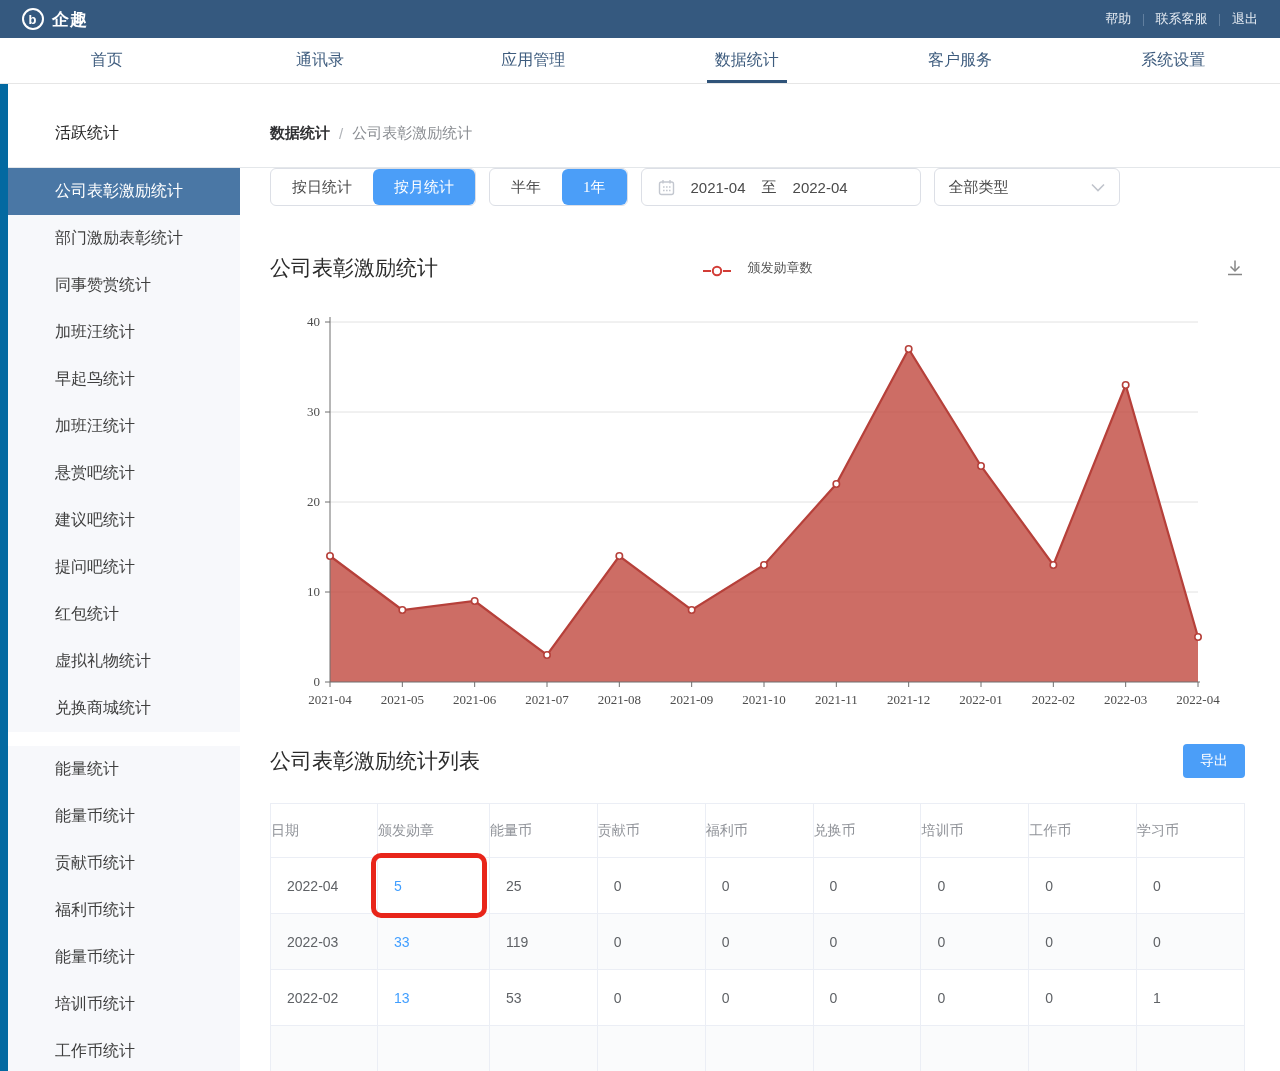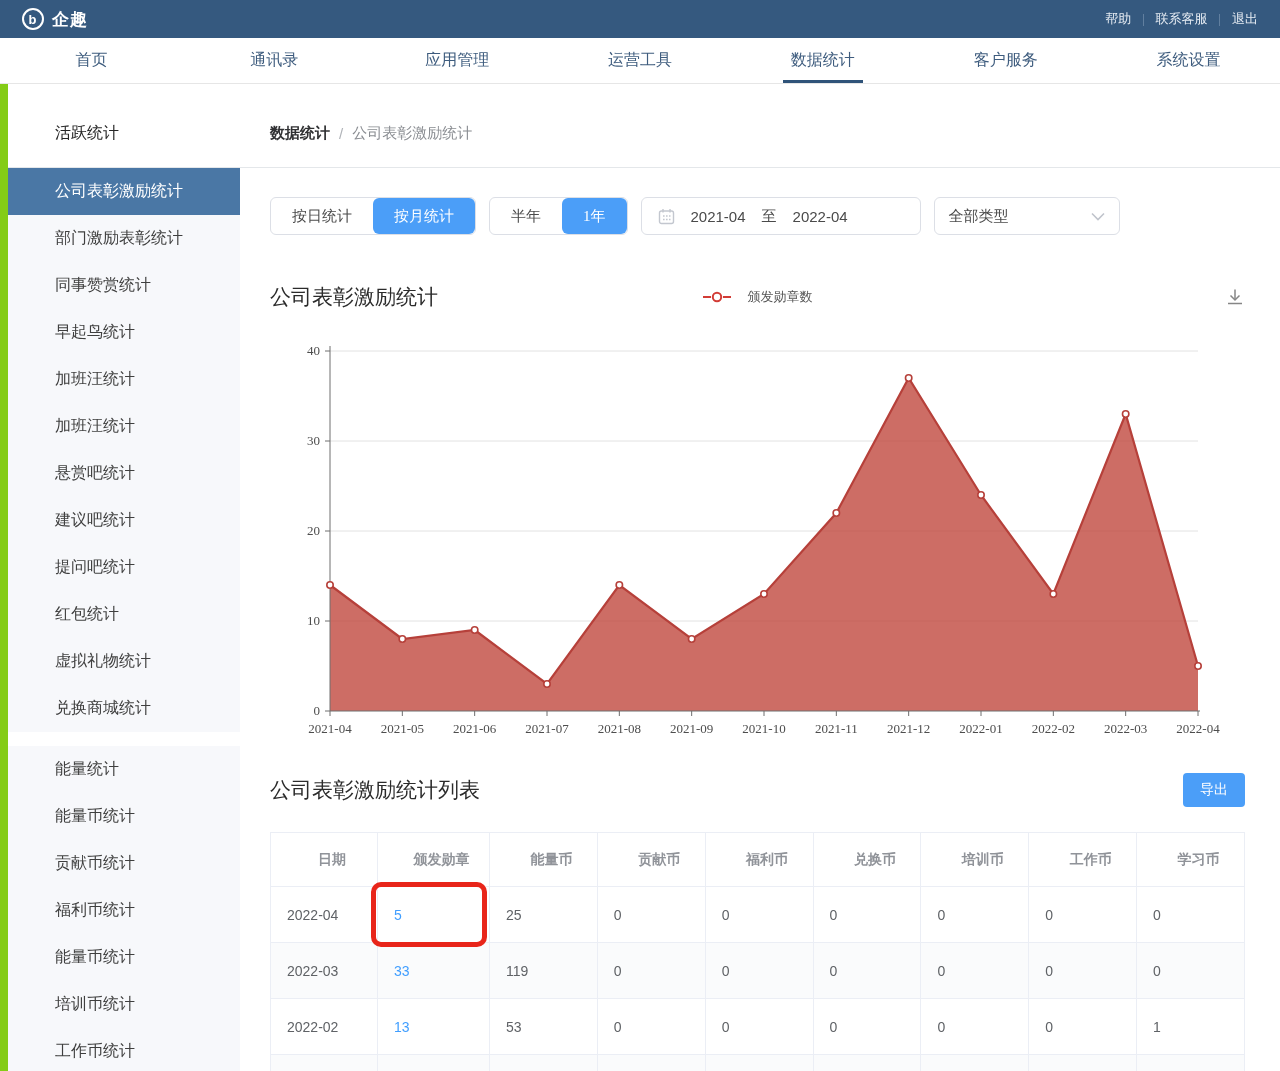--- a/index.html
+++ b/index.html
@@ -14,65 +14,65 @@
         font-family:"Liberation Sans",sans-serif;font-weight:bold;font-size:13px;color:#fff}
   .top-links{margin-left:auto;display:flex;align-items:center;font-size:13px;color:#e6ecf3}
   .top-sep{margin:0 11px;color:#7d98b3;font-size:12px}
   .top-link{cursor:pointer}
 
   
   .nav{height:46px;background:#fff;display:flex;border-bottom:1px solid #e6e6e6}
   .nav-item{flex:1;display:flex;align-items:center;justify-content:center;font-size:16px;color:#3e5c7e;position:relative;cursor:pointer}
   .nav-item.active::after{content:"";position:absolute;bottom:0;left:50%;transform:translateX(-50%);width:80px;height:3px;background:#2f5379}
 
-  .page{display:flex;height:987px;padding-left:8px;background:#84cc16;overflow:hidden}
+  .page{display:flex;height:987px;padding-left:8px;background:#0369a1;overflow:hidden}
 
   
   .sidebar{width:232px;background:#fff;flex-shrink:0}
   .side-top{height:84px;display:flex;align-items:center;padding:16px 0 0 47px;font-size:16px;color:#262626;border-bottom:1px solid #e4e7ea;cursor:pointer}
   .side-group{background:#f7f8fb}
   .side-item{height:47px;display:flex;align-items:center;padding-left:47px;font-size:16px;color:#3f3f3f;cursor:pointer}
   .side-item.active{background:var(--side-active,#4a77a5);color:#fff}
   .side-gap{height:14px;background:#fff}
 
   
   .main{flex:1;background:#fff;min-width:0}
   .crumb-row{height:84px;display:flex;align-items:center;padding:16px 0 0 30px;border-bottom:1px solid #e4e7ea;font-size:15px}
   .crumb-section{font-weight:bold;color:#303133}
   .crumb-sep{margin:0 9px;color:#b0b3b8}
   .crumb-page{color:#8a8d92}
   .content{padding:0 35px 0 30px}
 
   
-  .filters{margin-top:29px;display:flex;align-items:center;gap:13px}
+  .filters{display:flex;align-items:center;gap:13px}
   .seg{display:flex;border:1px solid #dcdfe6;border-radius:6px;height:38px;background:#fff}
   .seg-btn{display:flex;align-items:center;justify-content:center;padding:0 21px;font-size:15px;color:#4a4a4a;cursor:pointer;border-radius:6px}
   .seg-btn.active{background:var(--accent,#4b9ef8);color:#fff}
   .datebox{height:38px;border:1px solid #dcdfe6;border-radius:6px;display:flex;align-items:center;padding:0 16px;gap:16px;width:280px;
            font-size:15px;color:#4a4a4a;background:#fff}
   .datebox .val{font-family:"Liberation Sans",sans-serif}
   .select{height:38px;border:1px solid #dcdfe6;border-radius:6px;display:flex;align-items:center;justify-content:space-between;
           padding:4px 14px;width:186px;font-size:15px;color:#4a4a4a;background:#fff;cursor:pointer}
 
   
   .chart-head{margin-top:46px;height:32px;position:relative;display:flex;align-items:center}
   .chart-title{font-size:21px;color:#2b2b2b}
-  .legend{position:absolute;left:50%;transform:translateX(-50%);display:flex;align-items:center;gap:17px;font-size:13px;color:#555;cursor:pointer}
+  .legend{position:absolute;left:50%;transform:translateX(-50%);display:flex;align-items:flex-end;gap:17px;font-size:13px;color:#555;cursor:pointer}
   .dl-btn{margin-left:auto;cursor:pointer;display:flex;align-items:center}
   .chart-svg{display:block;margin-top:28px}
   svg text{font-family:"Liberation Serif","DejaVu Serif",serif}
 
   
   .list-head{margin-top:34px;height:34px;display:flex;align-items:center;justify-content:space-between}
   .list-title{font-size:21px;color:#2b2b2b}
   .export-btn{width:62px;height:34px;background:var(--accent,#4b9ef8);color:#fff;border:none;border-radius:4px;font-size:14px;cursor:pointer;
               font-family:Liberation Mono, monospace}
   .table-wrap{position:relative;margin-top:25px}
   table{width:100%;border-collapse:collapse;font-family:"Liberation Sans","DejaVu Sans",sans-serif;font-size:14px;table-layout:fixed;background:#fff}
-  th{height:54px;font-weight:bold;color:#909399;text-align:center;padding-left:16px;border:1px solid #ebeef5}
+  th{height:54px;font-weight:normal;color:#909399;text-align:left;border:1px solid #ebeef5}
   td{height:56px;color:#5f6266;padding-left:16px;border:1px solid #ebeef5}
   tr.striped td{background:#fafbfc}
   td.link{color:var(--link,#409eff);cursor:pointer}
   .annotation{position:absolute;left:101px;top:50px;width:116px;height:65px;border:5px solid var(--annot,#e8251a);border-radius:10px;pointer-events:none}
 </style>
 </head>
 <body>
 
 <div class="topbar">
   <div class="brand">
@@ -85,35 +85,34 @@
       <span class="top-link">联系客服</span>
       <span class="top-sep">|</span>
       <span class="top-link">退出</span>
     </div>
 </div>
 
 <div class="nav">
     <div class="nav-item">首页</div>
     <div class="nav-item">通讯录</div>
     <div class="nav-item">应用管理</div>
-    <div class="nav-item">运营工具</div>
     <div class="nav-item active">数据统计</div>
     <div class="nav-item">客户服务</div>
     <div class="nav-item">系统设置</div>
   </div>
 
 <div class="page">
   <aside class="sidebar">
     <div class="side-top">活跃统计</div>
     <div class="side-group">
         <div class="side-item active">公司表彰激励统计</div>
         <div class="side-item">部门激励表彰统计</div>
         <div class="side-item">同事赞赏统计</div>
+        <div class="side-item">加班汪统计</div>
         <div class="side-item">早起鸟统计</div>
-        <div class="side-item">加班汪统计</div>
         <div class="side-item">加班汪统计</div>
         <div class="side-item">悬赏吧统计</div>
         <div class="side-item">建议吧统计</div>
         <div class="side-item">提问吧统计</div>
         <div class="side-item">红包统计</div>
         <div class="side-item">虚拟礼物统计</div>
         <div class="side-item">兑换商城统计</div>
       </div>
     <div class="side-gap"></div>
     <div class="side-group">

